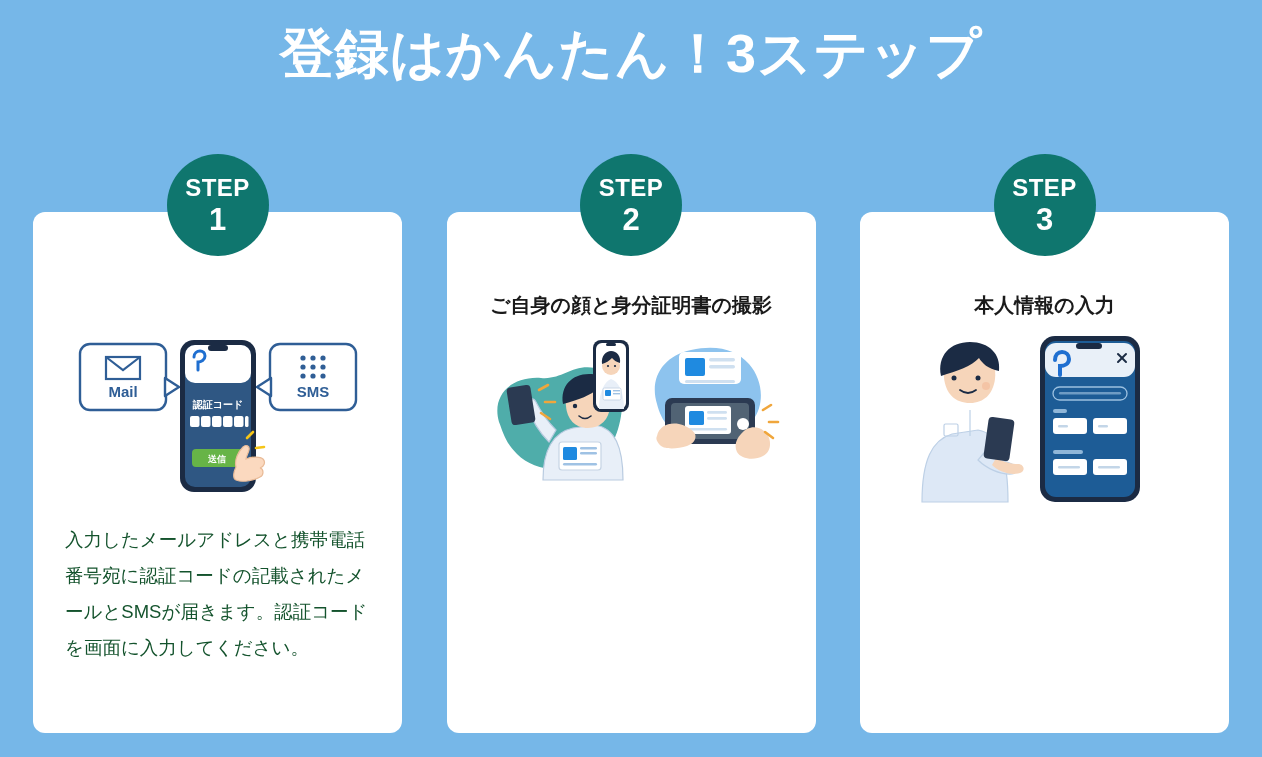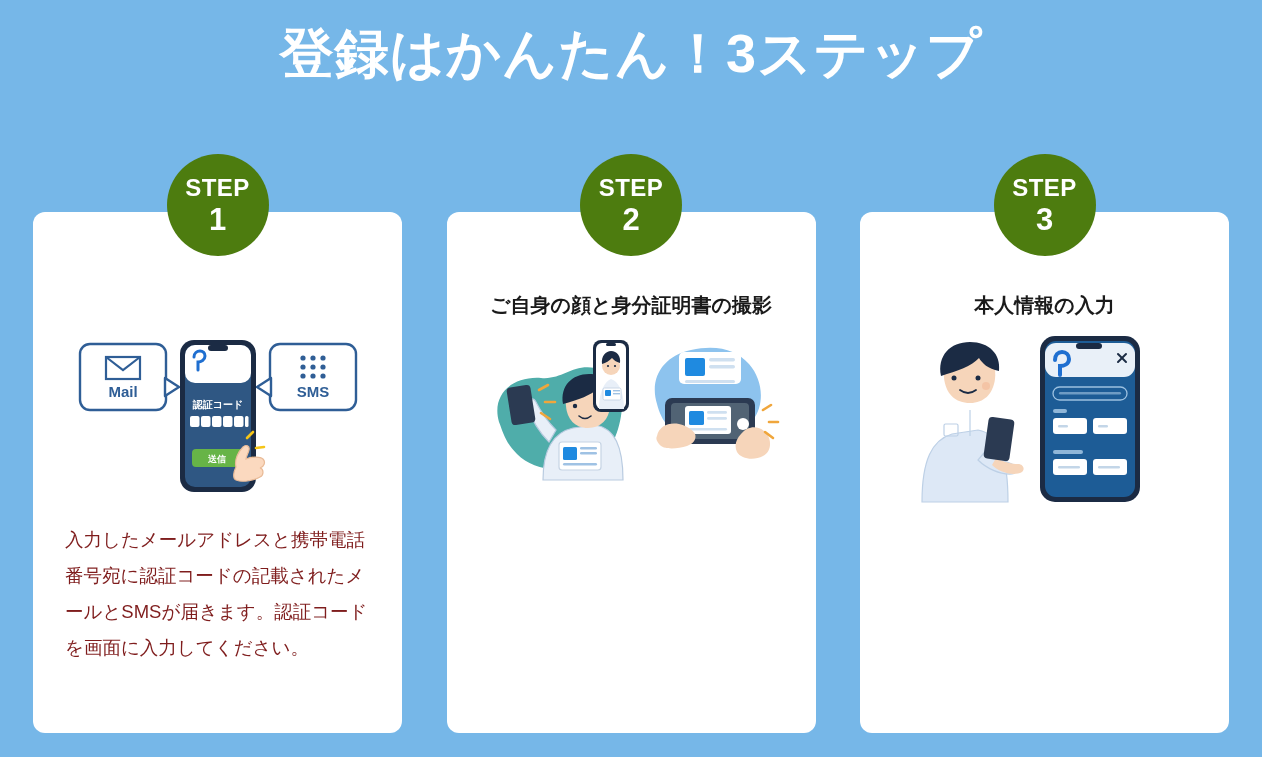--- a/index.html
+++ b/index.html
@@ -50,21 +50,21 @@
     box-sizing: border-box;
   }
   .badge {
     position: absolute;
     top: -58px;
     left: 50%;
     transform: translateX(-50%);
     width: 102px;
     height: 102px;
     border-radius: 50%;
-    background: #4d7c0f;
+    background: #0f766e;
     color: #ffffff;
     display: flex;
     flex-direction: column;
     align-items: center;
     justify-content: center;
     line-height: 1;
     z-index: 5;
   }
   .badge-word {
     font-size: 24px;
@@ -96,21 +96,21 @@
     text-decoration: underline;
   }
   .illus svg { display: block; margin: 0 auto; }
   .card-body {
     position: absolute;
     top: 310px;
     left: 32px;
     right: 26px;
     font-size: 18.5px;
     line-height: 1.95;
-    color: #7f1d1d;
+    color: #14532d;
     text-align: left;
   }
 </style>
 </head>
 <body>
 
 <div class="page">
 
   <div class="page-title">登録はかんたん！3ステップ</div>
 

